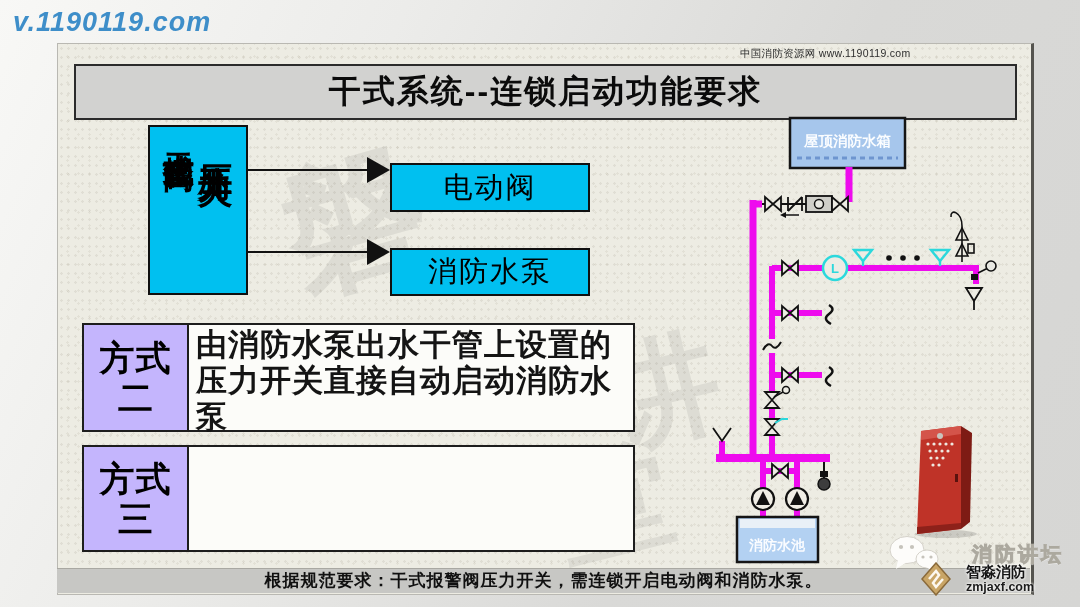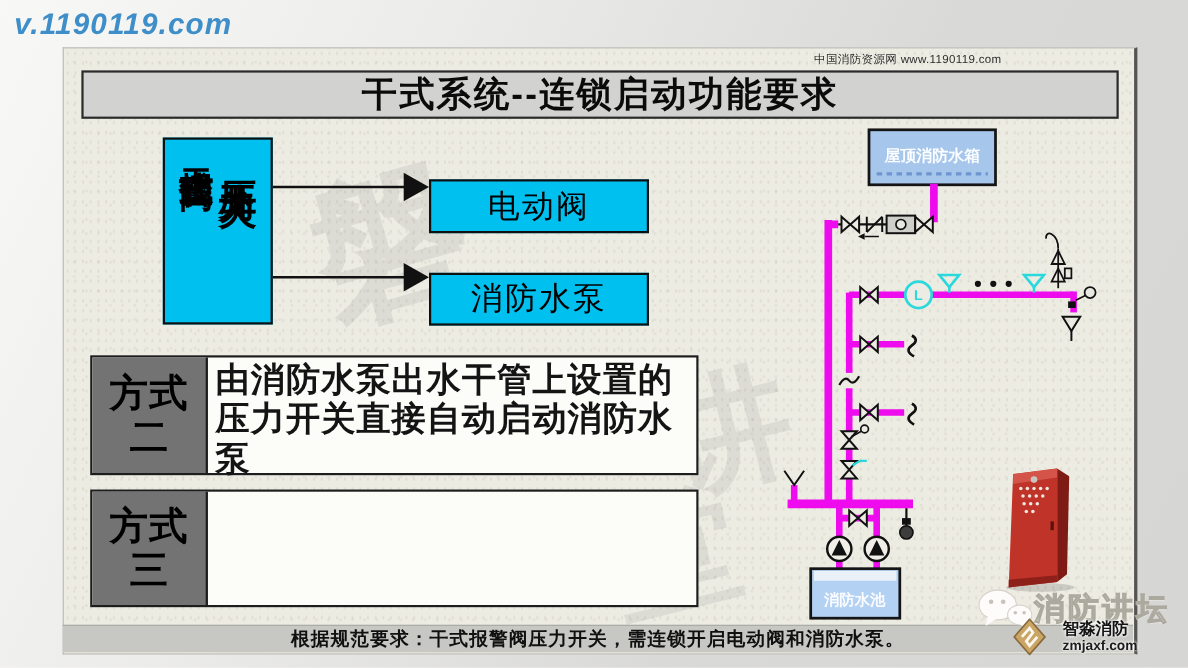--- a/index.html
+++ b/index.html
@@ -8,21 +8,21 @@
         background:linear-gradient(115deg,#f8f8f6 0%,#ececea 30%,#d9d9d7 65%,#d6d6d4 100%);}
   
   #slide{position:absolute;left:57px;top:43px;width:973px;height:550px;
          background-color:#edece3;
          background-image:
            radial-gradient(rgba(150,145,128,.16) 1px, transparent 1.3px),
            radial-gradient(rgba(190,185,168,.22) 1px, transparent 1.3px);
          background-size:7px 9px,11px 13px;background-position:0 0,4px 6px;
          border:1px solid #b9b8b2;border-right:3px solid #55544f;}
   .wm{position:absolute;color:rgba(95,95,95,.11);font-weight:bold;z-index:1;pointer-events:none;}
-  #title-box{position:absolute;left:74px;top:64px;width:943px;height:44px;
+  #title-box{position:absolute;left:74px;top:64px;width:943px;height:56px;
              background:#d2d2d0;border:2px solid #2b2b2b;box-sizing:border-box;
              display:flex;align-items:center;justify-content:center;z-index:2;}
   #title-box span{font-size:32px;font-weight:bold;color:#0b0b0b;letter-spacing:2px;}
   #credit{position:absolute;left:740px;top:47px;width:278px;text-align:left;
           font-size:10.5px;color:#2d2d2d;z-index:2;letter-spacing:.3px;}
   #site-url{position:absolute;left:13px;top:7px;font-size:27px;font-style:italic;
             font-weight:600;color:#3e8ec9;letter-spacing:1px;z-index:3;}
   .cyan{background:#00c0f0;border:2.5px solid #101010;box-sizing:border-box;z-index:2;}
   #src-box{position:absolute;left:148px;top:125px;width:100px;height:170px;
            display:flex;flex-direction:row;justify-content:center;}
@@ -32,37 +32,37 @@
   .target{position:absolute;left:390px;width:200px;display:flex;align-items:center;
           justify-content:center;font-size:29px;font-weight:normal;color:#000;letter-spacing:2px;margin-top:20px;}
   #target-1{top:143px;height:49px;}
   #target-2{top:228px;height:48px;}
   #arrows{position:absolute;left:248px;top:140px;z-index:2;}
   .method{position:absolute;left:82px;width:553px;border:2px solid #1d1d1d;
           box-sizing:border-box;background:#fcfcf9;display:flex;z-index:2;}
   #method-2{top:323px;height:109px;}
   #method-3{top:445px;height:107px;}
   .method .label{width:103px;flex:0 0 103px;border-right:2px solid #1d1d1d;
-                 background:#737373;display:flex;flex-direction:column;align-items:center;
+                 background:#c4b5fd;display:flex;flex-direction:column;align-items:center;
                  justify-content:center;font-weight:bold;color:#000;}
   .method .label .l1{font-size:35px;letter-spacing:1px;line-height:40px;}
   .method .label .l2{font-size:35px;line-height:40px;}
   .method .body{flex:1;font-size:31px;font-weight:bold;color:#141414;line-height:36px;
                 letter-spacing:1px;padding:2px 0 0 7px;border-radius:19px;}
   #method-3 .body{padding-top:15px;}
   #footer-bar{position:absolute;left:57px;top:568px;width:973px;height:25px;
               background:#c7c7c4;border-top:1px solid #a9a8a2;box-sizing:border-box;
               display:flex;align-items:flex-start;justify-content:center;z-index:4;}
   #footer-bar span{font-size:17px;font-weight:bold;color:#101010;letter-spacing:1px;}
   #diagram{position:absolute;left:690px;top:110px;z-index:3;}
   
   #wechat-mark{position:absolute;left:886px;top:533px;display:flex;align-items:center;z-index:5;}
-  #wechat-name{font-size:28px;font-weight:bold;letter-spacing:3px;
+  #wechat-name{font-size:20px;font-weight:bold;letter-spacing:3px;
                color:rgba(235,233,226,.92);-webkit-text-stroke:1px #aca99f;
-               text-shadow:0 1px 1px rgba(255,255,255,.8);}
+               text-shadow:0 1px 1px rgba(255,255,255,.8);margin-left:32px;}
   #logo-row{position:absolute;left:921px;top:562px;display:flex;align-items:center;z-index:6;gap:11px;}
   #logo-texts{margin-left:4px;line-height:1;}
   #logo-name{font-size:15px;font-weight:bold;color:#141414;
              text-shadow:0 0 3px #fff,0 0 3px #fff;}
   #logo-site{font-size:12.5px;font-weight:bold;color:#1c1c1c;margin-top:2px;
              text-shadow:0 0 3px #fff,0 0 3px #fff;}
 </style>
 </head>
 <body>
 

